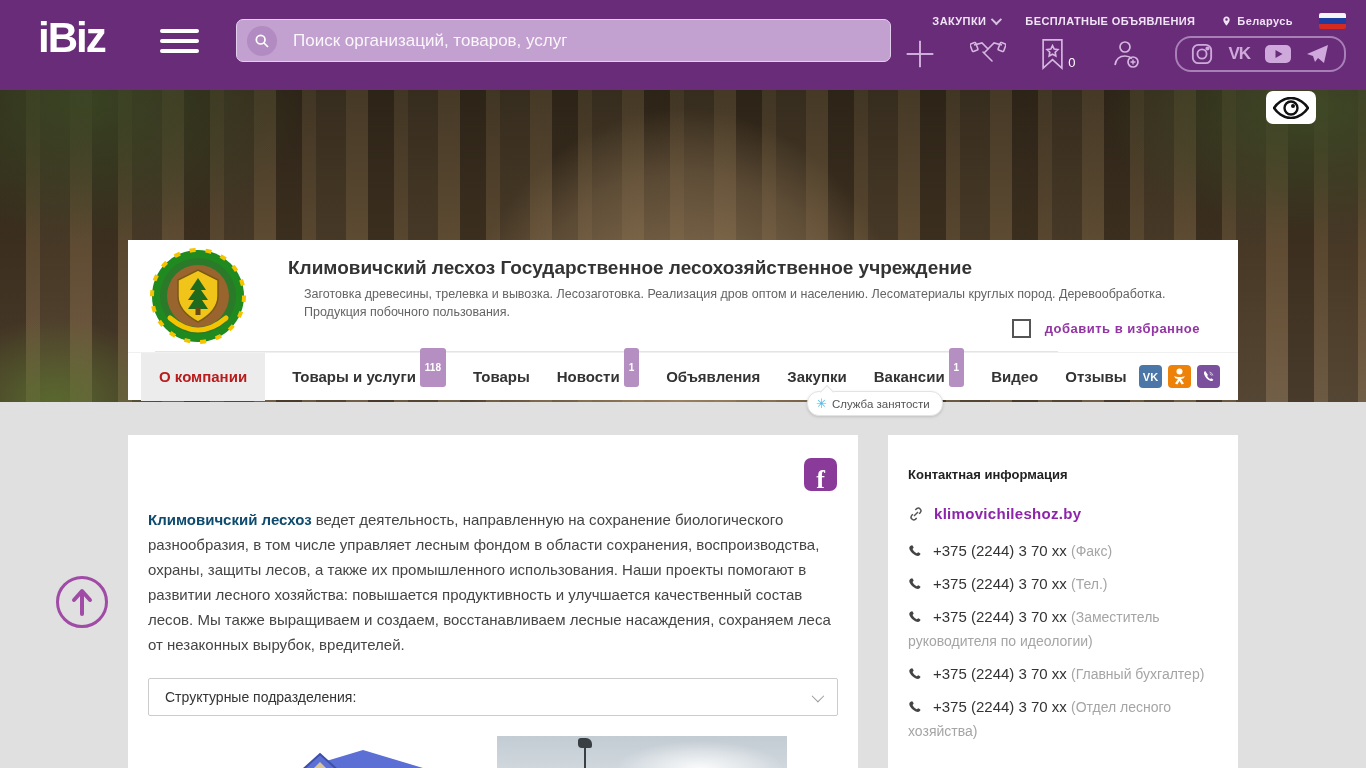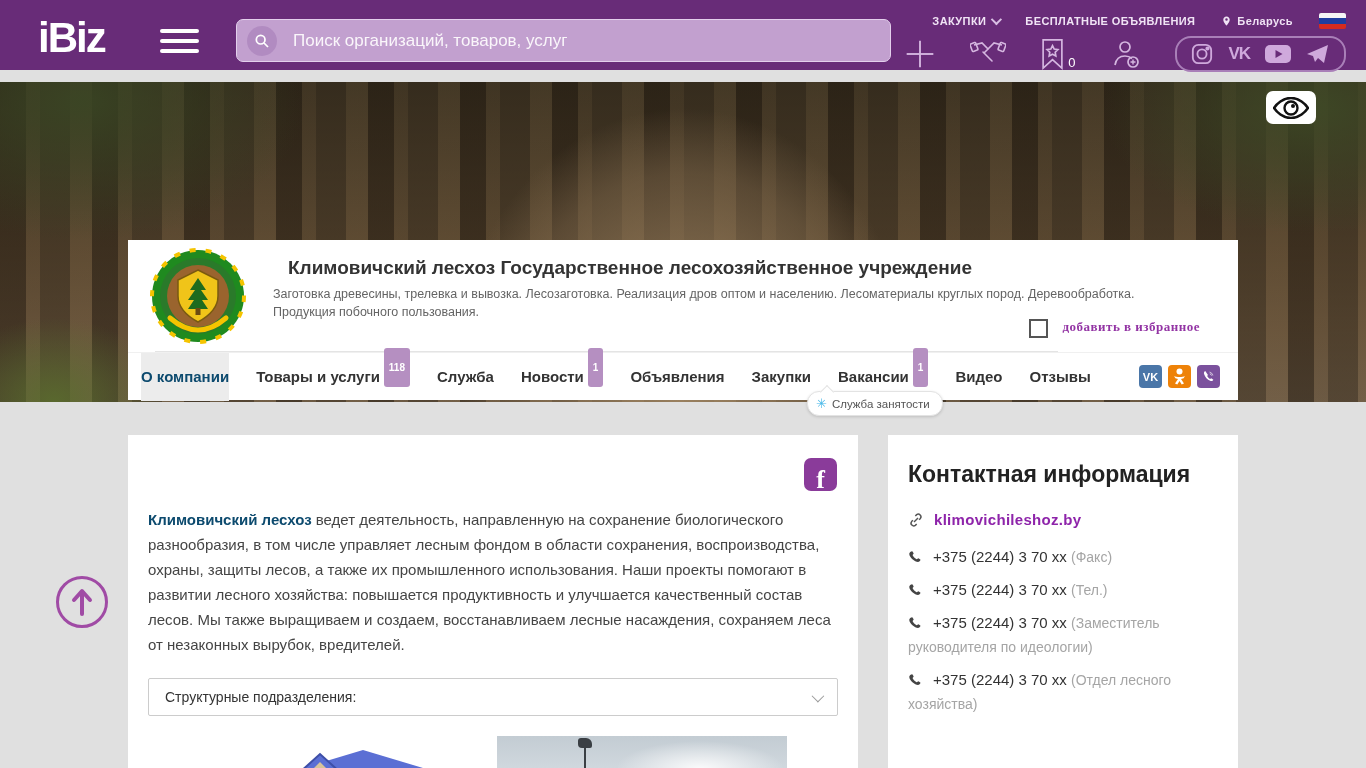--- a/index.html
+++ b/index.html
@@ -1,20 +1,20 @@
 <!DOCTYPE html>
 <html><head>
 <meta charset="utf-8">
 <style>
   * { margin:0; padding:0; box-sizing:border-box; }
   html,body { width:1366px; height:768px; overflow:hidden; }
   body { font-family:"Liberation Sans","DejaVu Sans",sans-serif; background:#e0e0e0; position:relative; }
 
   
-  .header { position:absolute; left:0; top:0; width:1366px; height:70px; background:#682c78; z-index:30; }
+  .header { position:absolute; left:0; top:0; width:1366px; height:90px; background:#682c78; z-index:30; }
   .logo { position:absolute; left:38px; top:14px; color:#fff; font-size:42px; font-weight:800; letter-spacing:-2px; }
   .hamburger { position:absolute; left:160px; top:29px; width:39px; height:25px; cursor:pointer; }
   .hamburger span { display:block; height:4px; background:#fff; border-radius:2px; margin-bottom:6px; }
   .searchbar { position:absolute; left:236px; top:19px; width:655px; height:43px; background:#c2a0cf; border:1px solid #e3cfec; border-radius:7px; display:flex; align-items:center; padding-left:10px; }
   .search-circle { width:30px; height:30px; border-radius:50%; background:#b18bc1; display:flex; align-items:center; justify-content:center; flex:0 0 30px; }
   .searchbar input { flex:1; background:transparent; border:none; outline:none; color:#fff; font-size:17px; padding:0 16px; font-family:inherit; }
   .searchbar input::placeholder { color:#fdfbfd; opacity:.95; }
   .toprow { position:absolute; top:13px; right:20px; display:flex; align-items:center; gap:26px; color:#f0e3f5; font-size:11px; font-weight:bold; letter-spacing:.4px; }
   .toprow .item { display:flex; align-items:center; gap:5px; cursor:pointer; white-space:nowrap; }
   .chev { width:8px; height:8px; border-right:2px solid #d9bfe4; border-bottom:2px solid #d9bfe4; transform:rotate(45deg) translateY(-2px); }
@@ -36,27 +36,27 @@
       linear-gradient(180deg,#332c1d 0%,#463a27 28%,#57462f 52%,#66533b 76%,#71604a 100%);
   }
   .eye-btn { position:absolute; top:9px; right:50px; width:50px; height:33px; background:#fff; border-radius:7px; display:flex; align-items:center; justify-content:center; cursor:pointer; }
 
   
   .company-card { position:absolute; left:128px; top:240px; width:1110px; z-index:10; background:#fff; }
   .company-info { position:relative; height:112px; }
   .company-info::after { content:""; position:absolute; left:27px; right:180px; bottom:0; border-bottom:1px solid #e4e4e4; }
   .clogo { position:absolute; left:22px; top:8px; width:96px; height:96px; }
   .ctitle { position:absolute; left:160px; top:17px; font-size:19px; font-weight:bold; color:#333; }
-  .csub { position:absolute; left:145px; top:45px; width:925px; font-size:12.5px; color:#646464; line-height:1.45; }
-  .fav { position:absolute; right:38px; top:79px; display:flex; align-items:flex-start; gap:14px; cursor:pointer;font-family:Liberation Serif, serif; }
+  .csub { position:absolute; left:176px; top:45px; width:925px; font-size:12.5px; color:#646464; line-height:1.45; }
+  .fav { position:absolute; right:38px; top:79px; display:flex; align-items:center; gap:14px; cursor:pointer; }
   .fav .box { width:19px; height:19px; border:2px solid #555; background:#fff; }
   .fav .lbl { color:#9334a4; font-size:13px; font-weight:bold; letter-spacing:.5px; }
   .tabs { display:flex; align-items:center; height:48px; padding-left:27px; position:relative; border-top:1px solid #f0f0f0; }
   .tab { font-size:15px; font-weight:bold; color:#333; margin-right:27px; cursor:pointer; white-space:nowrap; height:48px; display:flex; align-items:center; }
-  .tab.active { background:#ececec; padding:0 0; margin-left:-14px; color:#0c4a6e; }
+  .tab.active { background:#ececec; padding:0 18px; margin-left:-14px; color:#b91c1c; }
   .badge { display:inline-block; background:#b58fc1; color:#fff; font-size:10px; font-weight:bold; border-radius:3px; padding:14px 5px; margin-left:4px; position:relative; top:-9px; }
   .tab-social { position:absolute; right:18px; top:12px; display:flex; gap:6px; }
   .sq { width:23px; height:23px; border-radius:4px; display:flex; align-items:center; justify-content:center; color:#fff; font-size:11px; font-weight:bold; cursor:pointer; }
   .tooltip { position:absolute; left:679px; top:151px; background:#fff; border:1px solid #e3e3e3; border-radius:12px; box-shadow:0 1px 3px rgba(0,0,0,.15); padding:4px 12px 4px 8px; display:flex; align-items:center; gap:5px; font-size:11.5px; color:#555; white-space:nowrap; z-index:12; }
   .tooltip::before { content:""; position:absolute; left:14px; top:-5px; width:9px; height:9px; background:#fff; border-left:1px solid #e3e3e3; border-top:1px solid #e3e3e3; transform:rotate(45deg); }
   .snow { color:#45b7e8; font-size:13px; font-weight:bold; }
 
   
   .about-card { position:absolute; left:128px; top:435px; width:730px; height:400px; background:#fff; }
   .fb { position:absolute; right:21px; top:23px; width:33px; height:33px; background:#8a3b9a; border-radius:7px; color:#fff; font-weight:bold; font-size:26px; display:flex; align-items:flex-end; justify-content:center; font-family:"Liberation Serif","DejaVu Serif",serif; cursor:pointer; line-height:.9; overflow:hidden; }
@@ -69,21 +69,21 @@
   .photo-r { left:369px; width:290px;
     background:
       radial-gradient(ellipse 120px 40px at 70% 30%, rgba(255,255,255,.9), transparent 70%),
       radial-gradient(ellipse 150px 50px at 20% 60%, rgba(255,255,255,.7), transparent 70%),
       linear-gradient(180deg,#c3ccd3 0%,#d9e0e5 50%,#e9edef 100%); }
   .pole { position:absolute; left:30%; top:10px; width:2px; height:100px; background:#3a3f44; }
   .pole-top { position:absolute; left:calc(30% - 6px); top:2px; width:14px; height:10px; background:#3a3f44; border-radius:3px 6px 2px 4px; }
 
   
   .contact-card { position:absolute; left:888px; top:435px; width:350px; height:345px; background:#fff; padding:20px 20px 0 20px; }
-  .contact-title { font-size:23px; font-weight:bold; color:#222; margin:6px 0 20px 0; }
+  .contact-title { font-size:13px; font-weight:bold; color:#222; margin:12px 0 20px 0; }
   .crow { font-size:14px; color:#555; margin-bottom:13px; line-height:23px; }
   .crow .ic { display:inline-block; vertical-align:-3px; margin-right:10px; }
   .crow.site a { color:#8e24aa; font-weight:bold; font-size:15px; text-decoration:none; letter-spacing:.3px; }
   .crow.phone { color:#333; font-size:15px; font-weight:500; margin-bottom:9px; }
   .crow.phone .note { color:#a5a5a5; font-weight:normal; font-size:14px;text-align:center; }
 
   
   .scroll-top { position:absolute; left:56px; top:576px; width:52px; height:52px; border:3px solid #a04ba5; border-radius:50%; background:transparent; display:flex; align-items:center; justify-content:center; cursor:pointer; z-index:5; }
   svg { display:block; }
 </style>
@@ -218,21 +218,21 @@
 
   <div class="tabs">
     <div class="tab active">
         <span>О компании</span>
       </div>
     <div class="tab">
         <span>Товары и услуги</span>
         <span class="badge">118</span>
       </div>
     <div class="tab">
-        <span>Служба</span>
+        <span>Товары</span>
       </div>
     <div class="tab">
         <span>Новости</span>
         <span class="badge">1</span>
       </div>
     <div class="tab">
         <span>Объявления</span>
       </div>
     <div class="tab">
         <span>Закупки</span>
@@ -324,20 +324,25 @@
         </svg></span><span>+375 (2244) 3 70 xx</span> <span class="note">(Тел.)</span>
   </div>
   <div class="crow phone">
     <span class="ic"><svg width="15" height="15" viewBox="0 0 24 24" fill="#444">
           <path d="M6.6 2c.5 0 2.4 2.9 2.4 3.5 0 .8-1.6 1.6-1.6 2.6 0 1.8 4.7 6.5 6.5 6.5 1 0 1.8-1.6 2.6-1.6.6 0 3.5 1.9 3.5 2.4 0 1.9-2.3 3.6-4 3.6C11 19 2 12 2 6c0-1.7 2.7-4 4.6-4z"></path>
         </svg></span><span>+375 (2244) 3 70 xx</span> <span class="note">(Заместитель руководителя по идеологии)</span>
   </div>
   <div class="crow phone">
     <span class="ic"><svg width="15" height="15" viewBox="0 0 24 24" fill="#444">
           <path d="M6.6 2c.5 0 2.4 2.9 2.4 3.5 0 .8-1.6 1.6-1.6 2.6 0 1.8 4.7 6.5 6.5 6.5 1 0 1.8-1.6 2.6-1.6.6 0 3.5 1.9 3.5 2.4 0 1.9-2.3 3.6-4 3.6C11 19 2 12 2 6c0-1.7 2.7-4 4.6-4z"></path>
+        </svg></span><span>+375 (2244) 3 70 xx</span> <span class="note">(Главный бухгалтер)</span>
+  </div>
+  <div class="crow phone">
+    <span class="ic"><svg width="15" height="15" viewBox="0 0 24 24" fill="#444">
+          <path d="M6.6 2c.5 0 2.4 2.9 2.4 3.5 0 .8-1.6 1.6-1.6 2.6 0 1.8 4.7 6.5 6.5 6.5 1 0 1.8-1.6 2.6-1.6.6 0 3.5 1.9 3.5 2.4 0 1.9-2.3 3.6-4 3.6C11 19 2 12 2 6c0-1.7 2.7-4 4.6-4z"></path>
         </svg></span><span>+375 (2244) 3 70 xx</span> <span class="note">(Отдел лесного хозяйства)</span>
   </div>
 </div>
 
 <div class="scroll-top">
   <svg width="26" height="30" viewBox="0 0 26 30" fill="none" stroke="#a04ba5" stroke-width="4" stroke-linecap="round">
       <line x1="13" y1="27" x2="13" y2="7"></line>
       <path d="M5 13L13 4l8 9" fill="none" stroke-linejoin="round"></path>
     </svg>
 </div>

